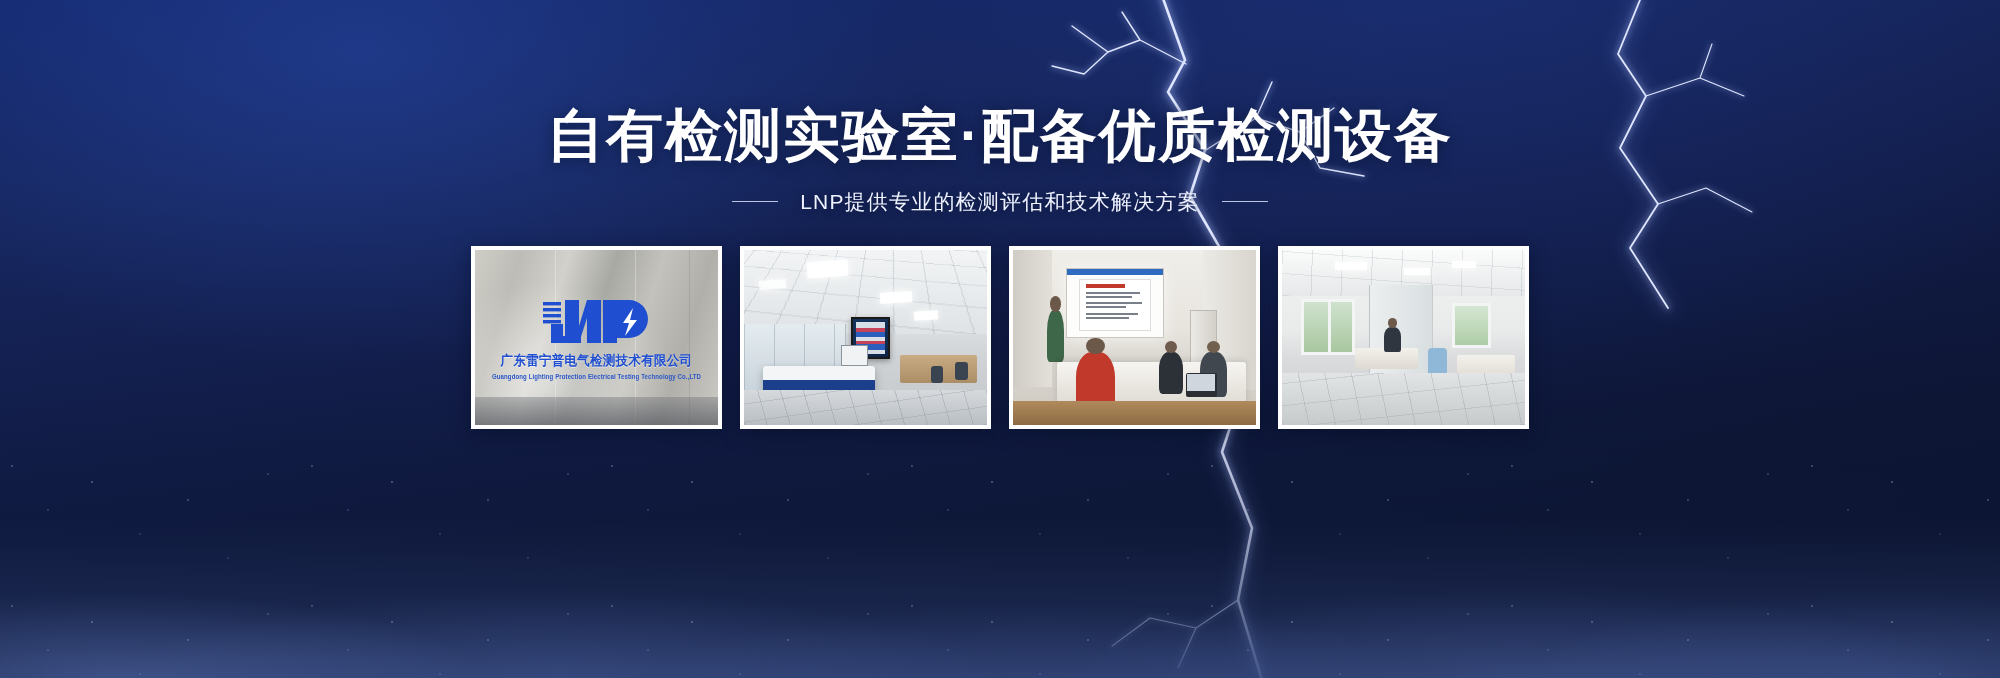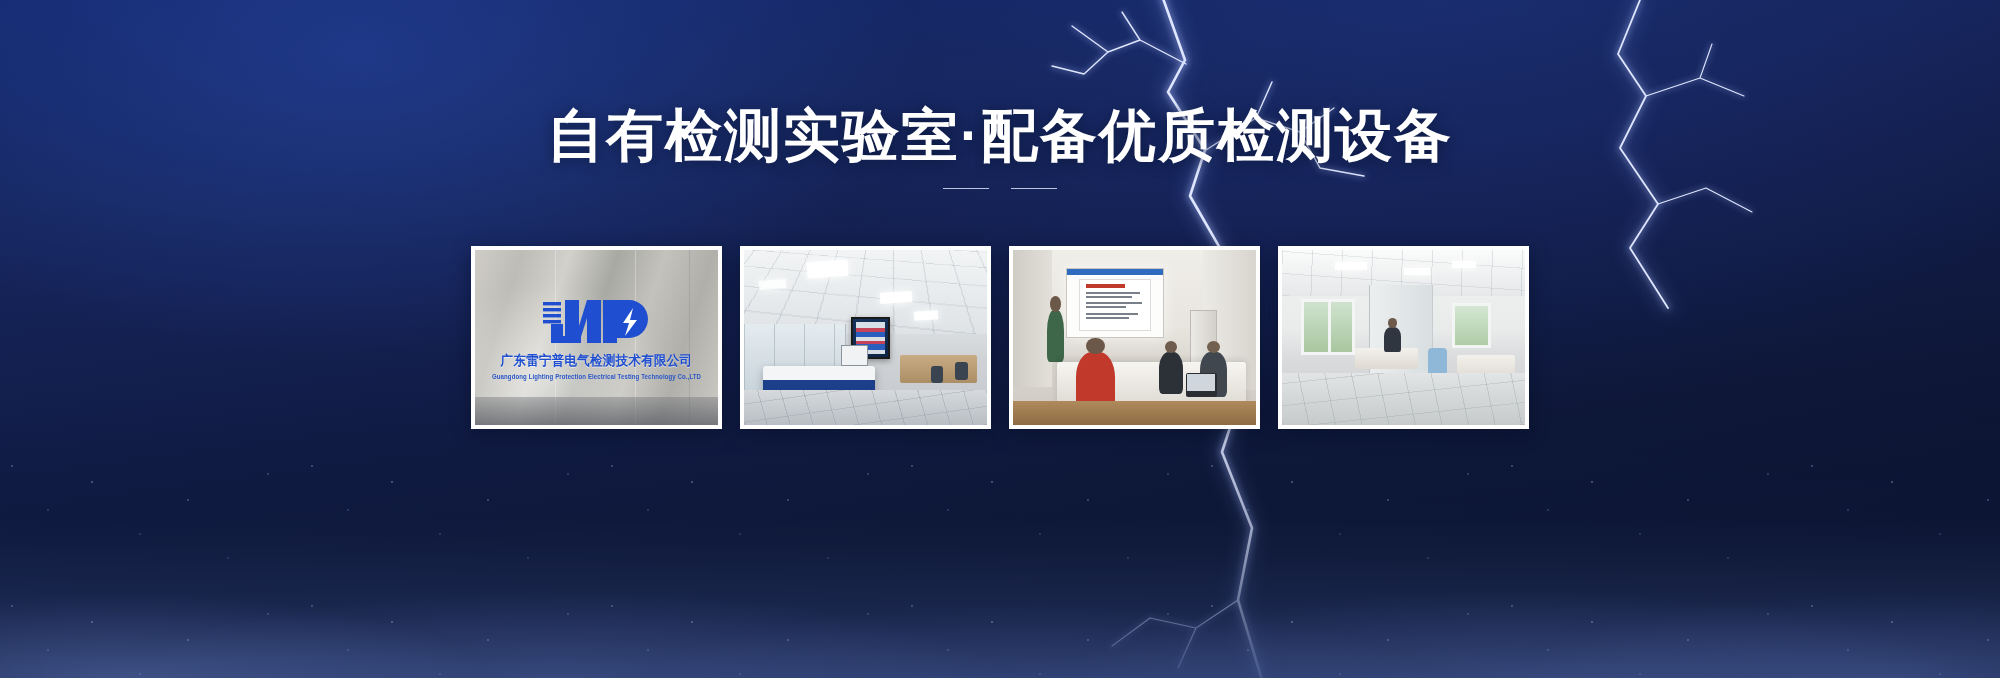--- a/index.html
+++ b/index.html
@@ -381,20 +381,21 @@
   </div>
 
   <div class="city"></div>
   <div class="city-dots"></div>
   <div class="haze"></div>
 
   <div class="copy">
     <div class="headline">自有检测实验室·配备优质检测设备</div>
     <div class="subline">
       <span class="sub-rule"></span>
+      <span class="subtitle">LNP提供专业的检测评估和技术解决方案</span>
       <span class="sub-rule"></span>
     </div>
   </div>
 
   <div class="gallery">
 
     <div class="photo">
       <div class="photo-inner p1">
         <span class="seam a"></span>
         <span class="seam b"></span>

